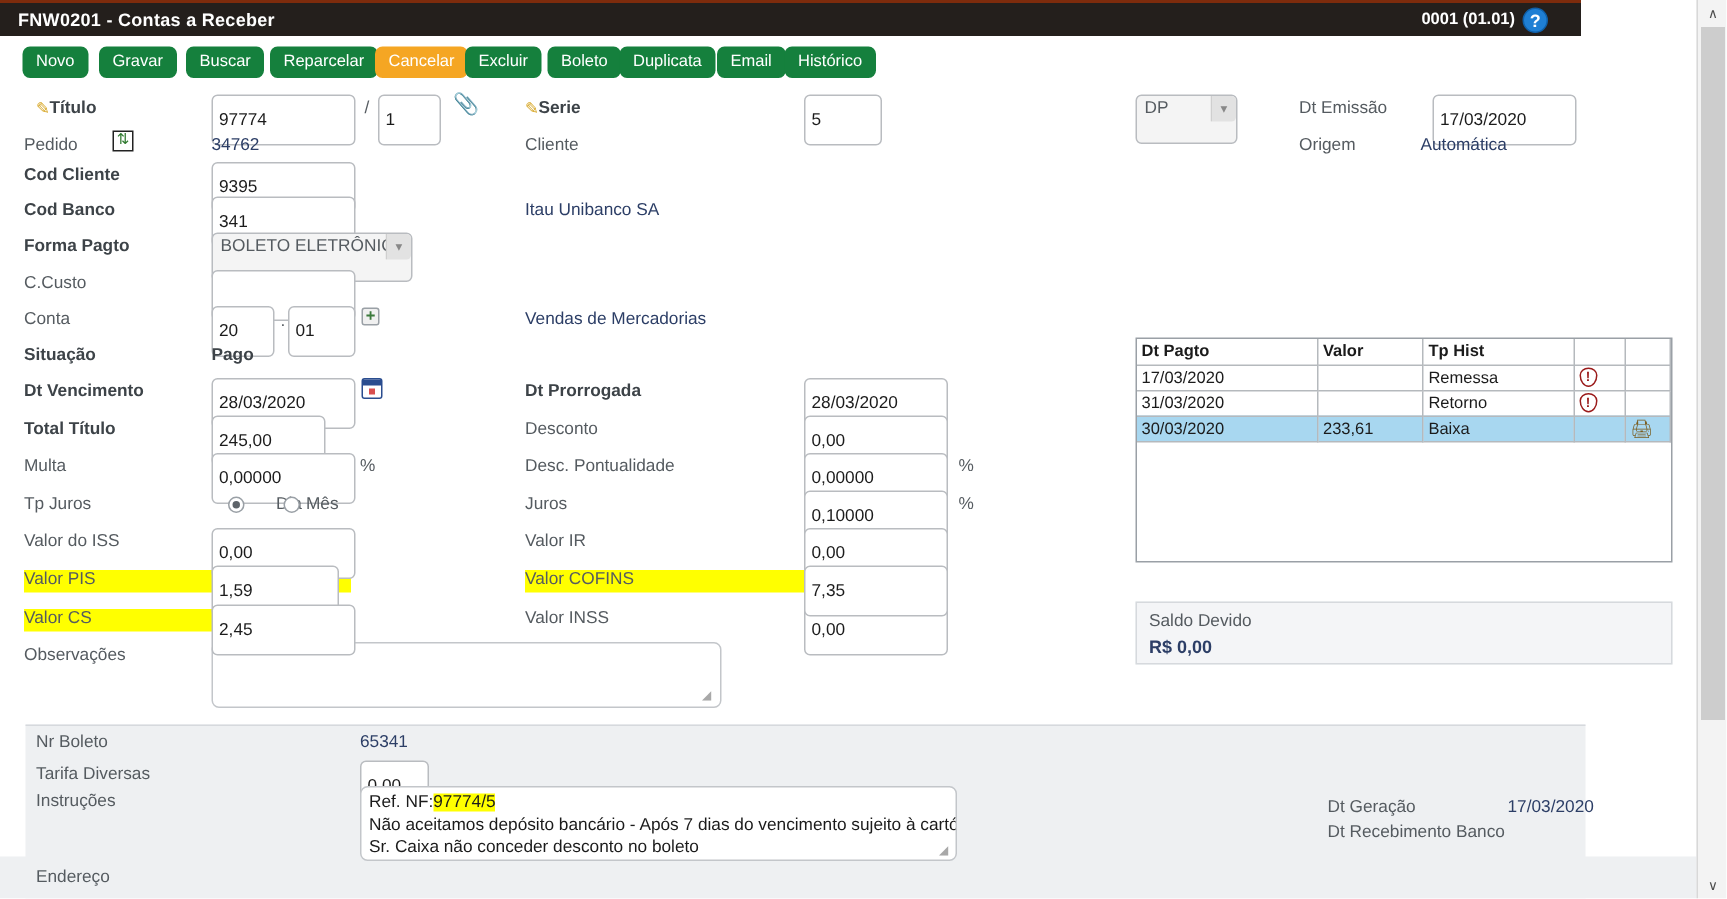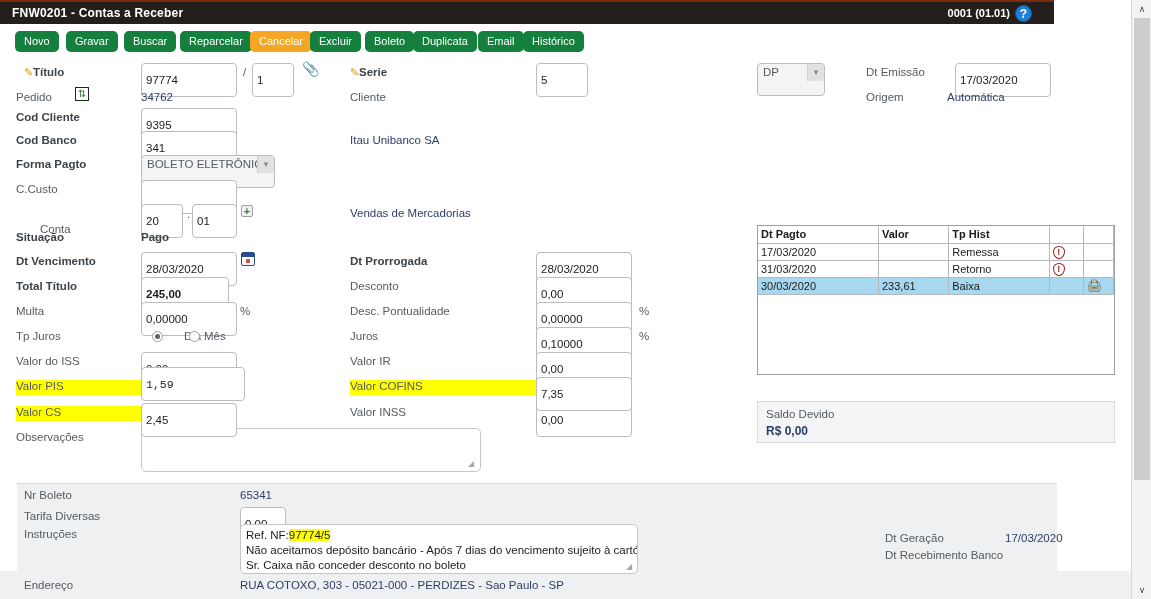--- a/index.html
+++ b/index.html
@@ -338,51 +338,51 @@
 
     <span class="lbl bold" style="left:16px; top:99px;">Forma Pagto</span>
     <div class="sel-wrap" style="left:141px; top:96px; width:134px;">
       <span class="sel-txt">BOLETO ELETRÔNICO</span>
       <span class="sel-arrow">▾</span>
     </div>
 
     <span class="lbl" style="left:16px; top:124px;">C.Custo</span>
     <input class="inp" style="left: 141px; top: 121px; width: 96px;" value="">
 
-    <span class="lbl" style="left:16px; top:164px;margin-left:24px;">Conta</span>
+    <span class="lbl" style="left:16px; top:148px;">Conta</span>
     <input class="inp" style="left: 141px; top: 145px; width: 42px;" value="20">
     <span class="lbl" style="left:187px; top:149px;">.</span>
     <input class="inp" style="left: 192px; top: 145px; width: 45px;" value="01">
     <span class="ico plus-ico" style="left:241px; top:146px;">+</span>
 
     <span class="lbl bold" style="left:16px; top:172px;">Situação</span>
     <span class="val dark" style="left:141px; top:172px;">Pago</span>
 
     <span class="lbl bold" style="left:16px; top:196px;">Dt Vencimento</span>
     <input class="inp" style="left: 141px; top: 193px; width: 96px;" value="28/03/2020">
     <span class="ico cal-ico" style="left:241px; top:193px;"></span>
 
     <span class="lbl bold" style="left:16px; top:221px;">Total Título</span>
-    <input class="inp" style="left: 141px; top: 218px; width: 88px; font-weight: bold;" value="245,00">
+    <input class="inp" style="left: 141px; top: 218px; width: 76px;" value="245,00">
 
     <span class="lbl" style="left:16px; top:246px;">Multa</span>
     <input class="inp" style="left: 141px; top: 243px; width: 96px;" value="0,00000">
     <span class="pct" style="left:240px; top:246px;">%</span>
 
     <span class="lbl" style="left:16px; top:271px;">Tp Juros</span>
     <span class="radio checked" style="left:152px; top:272px;"></span>
     <span class="lbl" style="left:184px; top:271px;">Dia</span>
     <span class="radio" style="left:189px; top:272px;"></span>
     <span class="lbl" style="left:204px; top:271px;">Mês</span>
 
     <span class="lbl" style="left:16px; top:296px;">Valor do ISS</span>
     <input class="inp" style="left: 141px; top: 293px; width: 96px;" value="0,00">
 
     <span class="lbl on-top" style="left:16px; top:321px;">Valor PIS</span>
-    <input class="inp on-top" style="left: 141px; top: 308px; width: 104px; font-family: Liberation Mono, monospace;" value="1,59">
+    <input class="inp on-top" style="left: 141px; top: 318px; width: 85px;" value="1,59">
 
     <span class="lbl on-top" style="left:16px; top:347px;">Valor CS</span>
     <input class="inp on-top" style="left: 141px; top: 344px; width: 96px;" value="2,45">
 
     <span class="lbl" style="left:16px; top:372px;">Observações</span>
     <textarea class="ta" style="left: 141px; top: 369px; width: 340px; height: 44px;"></textarea>
     <span class="ta-grip" style="left:468px; top:400px;">◢</span>
 
     <span class="ico pencil-ico" style="left:350px; top:7px;">✎</span>
     <span class="lbl bold" style="left:359px; top:7px;">Serie</span>
@@ -484,21 +484,20 @@
   <div class="ta" style="left:240px; top:524px; width:398px; height:50px; overflow:hidden;">
     <div style="position:relative; white-space:nowrap;">
       <span>Ref. NF:</span><span style="background:#ffff00;">97774/5</span>
     </div>
     <div style="white-space:nowrap;">Não aceitamos depósito bancário - Após 7 dias do vencimento sujeito à cartório -</div>
     <div style="white-space:nowrap;">Sr. Caixa não conceder desconto no boleto</div>
   </div>
   <span class="ta-grip" style="left:626px; top:562px;">◢</span>
 
   <span class="lbl" style="position:absolute; left:24px; top:579px;">Endereço</span>
-  <span class="val" style="position:absolute; left:240px; top:579px;">RUA COTOXO, 303 - 05021-000 - PERDIZES - Sao Paulo - SP</span>
 
   <span class="lbl" style="position:absolute; left:885px; top:532px;">Dt Geração</span>
   <span class="val" style="position:absolute; left:1005px; top:532px;">17/03/2020</span>
 
   <span class="lbl" style="position:absolute; left:885px; top:549px;">Dt Recebimento Banco</span>
   <span class="val" style="position:absolute; left:1005px; top:549px;"></span>
 
   <div class="vscroll">
     <div class="arrow up">∧</div>
     <div class="thumb"></div>

